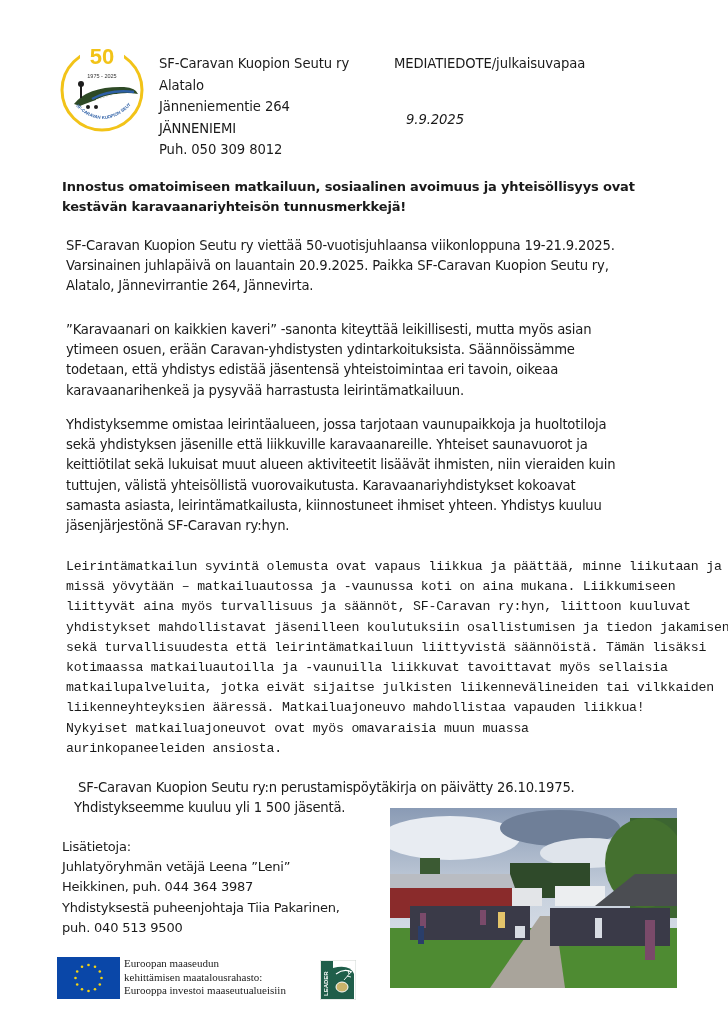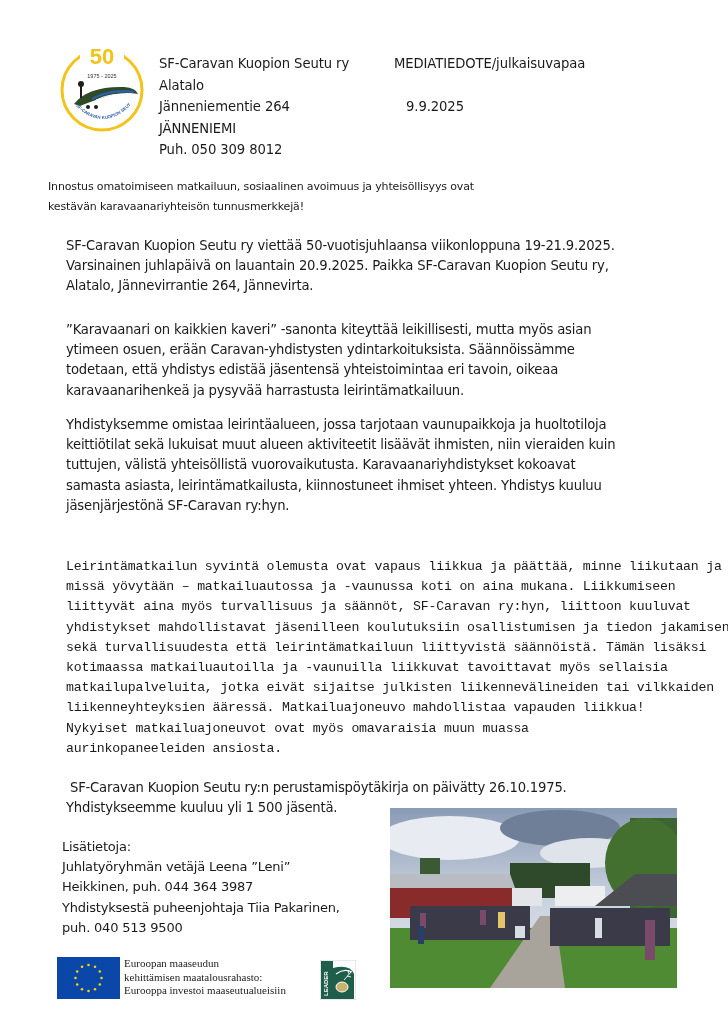--- a/index.html
+++ b/index.html
@@ -3,30 +3,30 @@
 <meta charset="utf-8">
 <style>
   html, body { margin: 0; padding: 0; background: #ffffff; }
   body { width: 728px; height: 1030px; position: relative; overflow: hidden;
          font-family: "DejaVu Sans", "Liberation Sans", sans-serif; color: #1a1a1a; }
   .abs { position: absolute; }
   .logo { left: 58px; top: 42px; width: 88px; height: 92px; }
   .hdr { font-size: 13.2px; line-height: 21.5px; white-space: nowrap; letter-spacing: -0.1px; }
   .hdr-left { left: 159px; top: 53px; }
   .hdr-right-a { left: 394px; top: 53px; }
-  .hdr-right-b { left: 406px; top: 96px; }
-  .headline { left: 48px; top: 177px; width: 630px; font-weight: normal; font-size: 11px;
+  .hdr-right-b { left: 406px; top: 109px; font-style: italic; }
+  .headline { left: 62px; top: 177px; width: 630px; font-weight: bold; font-size: 13px;
               line-height: 20px; letter-spacing: -0.15px; }
   .para { left: 66px; width: 640px; font-size: 13.2px; line-height: 20.2px; letter-spacing: -0.2px; }
   .para span.line { display: block; white-space: nowrap; }
   .p1 { top: 236px; }
   .p2 { top: 320px; }
   .p3 { top: 415px; }
   .p4 { top: 557px; font-family: Liberation Mono, monospace; }
-  .p5 { top: 778px; }
+  .p5 { top: 778px; margin-left: 8px; }
   .contact { left: 62px; top: 837px; font-size: 13px; line-height: 20.2px; letter-spacing: -0.2px; }
   .contact span.line { display: block; white-space: nowrap; }
   .photo { left: 390px; top: 808px; width: 287px; height: 180px; overflow: hidden; }
   .eu-flag { left: 57px; top: 957px; width: 63px; height: 42px; background: #0a47a8; }
   .eu-text { left: 124px; top: 957px; font-family: Liberation Serif, serif; font-size: 11px;
              line-height: 13.5px; color: #222; }
   .eu-text span { display: block; white-space: nowrap; }
   .leader { left: 320px; top: 960px; width: 36px; height: 40px; }
 </style>
 </head>
@@ -76,20 +76,21 @@
 
 <div class="abs para p2">
   <span class="line">”Karavaanari on kaikkien kaveri” -sanonta kiteyttää leikillisesti, mutta myös asian</span>
   <span class="line">ytimeen osuen, erään Caravan-yhdistysten ydintarkoituksista. Säännöissämme</span>
   <span class="line">todetaan, että yhdistys edistää jäsentensä yhteistoimintaa eri tavoin, oikeaa</span>
   <span class="line">karavaanarihenkeä ja pysyvää harrastusta leirintämatkailuun.</span>
 </div>
 
 <div class="abs para p3">
   <span class="line">Yhdistyksemme omistaa leirintäalueen, jossa tarjotaan vaunupaikkoja ja huoltotiloja</span>
+  <span class="line">sekä yhdistyksen jäsenille että liikkuville karavaanareille. Yhteiset saunavuorot ja</span>
   <span class="line">keittiötilat sekä lukuisat muut alueen aktiviteetit lisäävät ihmisten, niin vieraiden kuin</span>
   <span class="line">tuttujen, välistä yhteisöllistä vuorovaikutusta. Karavaanariyhdistykset kokoavat</span>
   <span class="line">samasta asiasta, leirintämatkailusta, kiinnostuneet ihmiset yhteen. Yhdistys kuuluu</span>
   <span class="line">jäsenjärjestönä SF-Caravan ry:hyn.</span>
 </div>
 
 <div class="abs para p4">
   <span class="line">Leirintämatkailun syvintä olemusta ovat vapaus liikkua ja päättää, minne liikutaan ja</span>
   <span class="line">missä yövytään – matkailuautossa ja -vaunussa koti on aina mukana. Liikkumiseen</span>
   <span class="line">liittyvät aina myös turvallisuus ja säännöt, SF-Caravan ry:hyn, liittoon kuuluvat</span>

